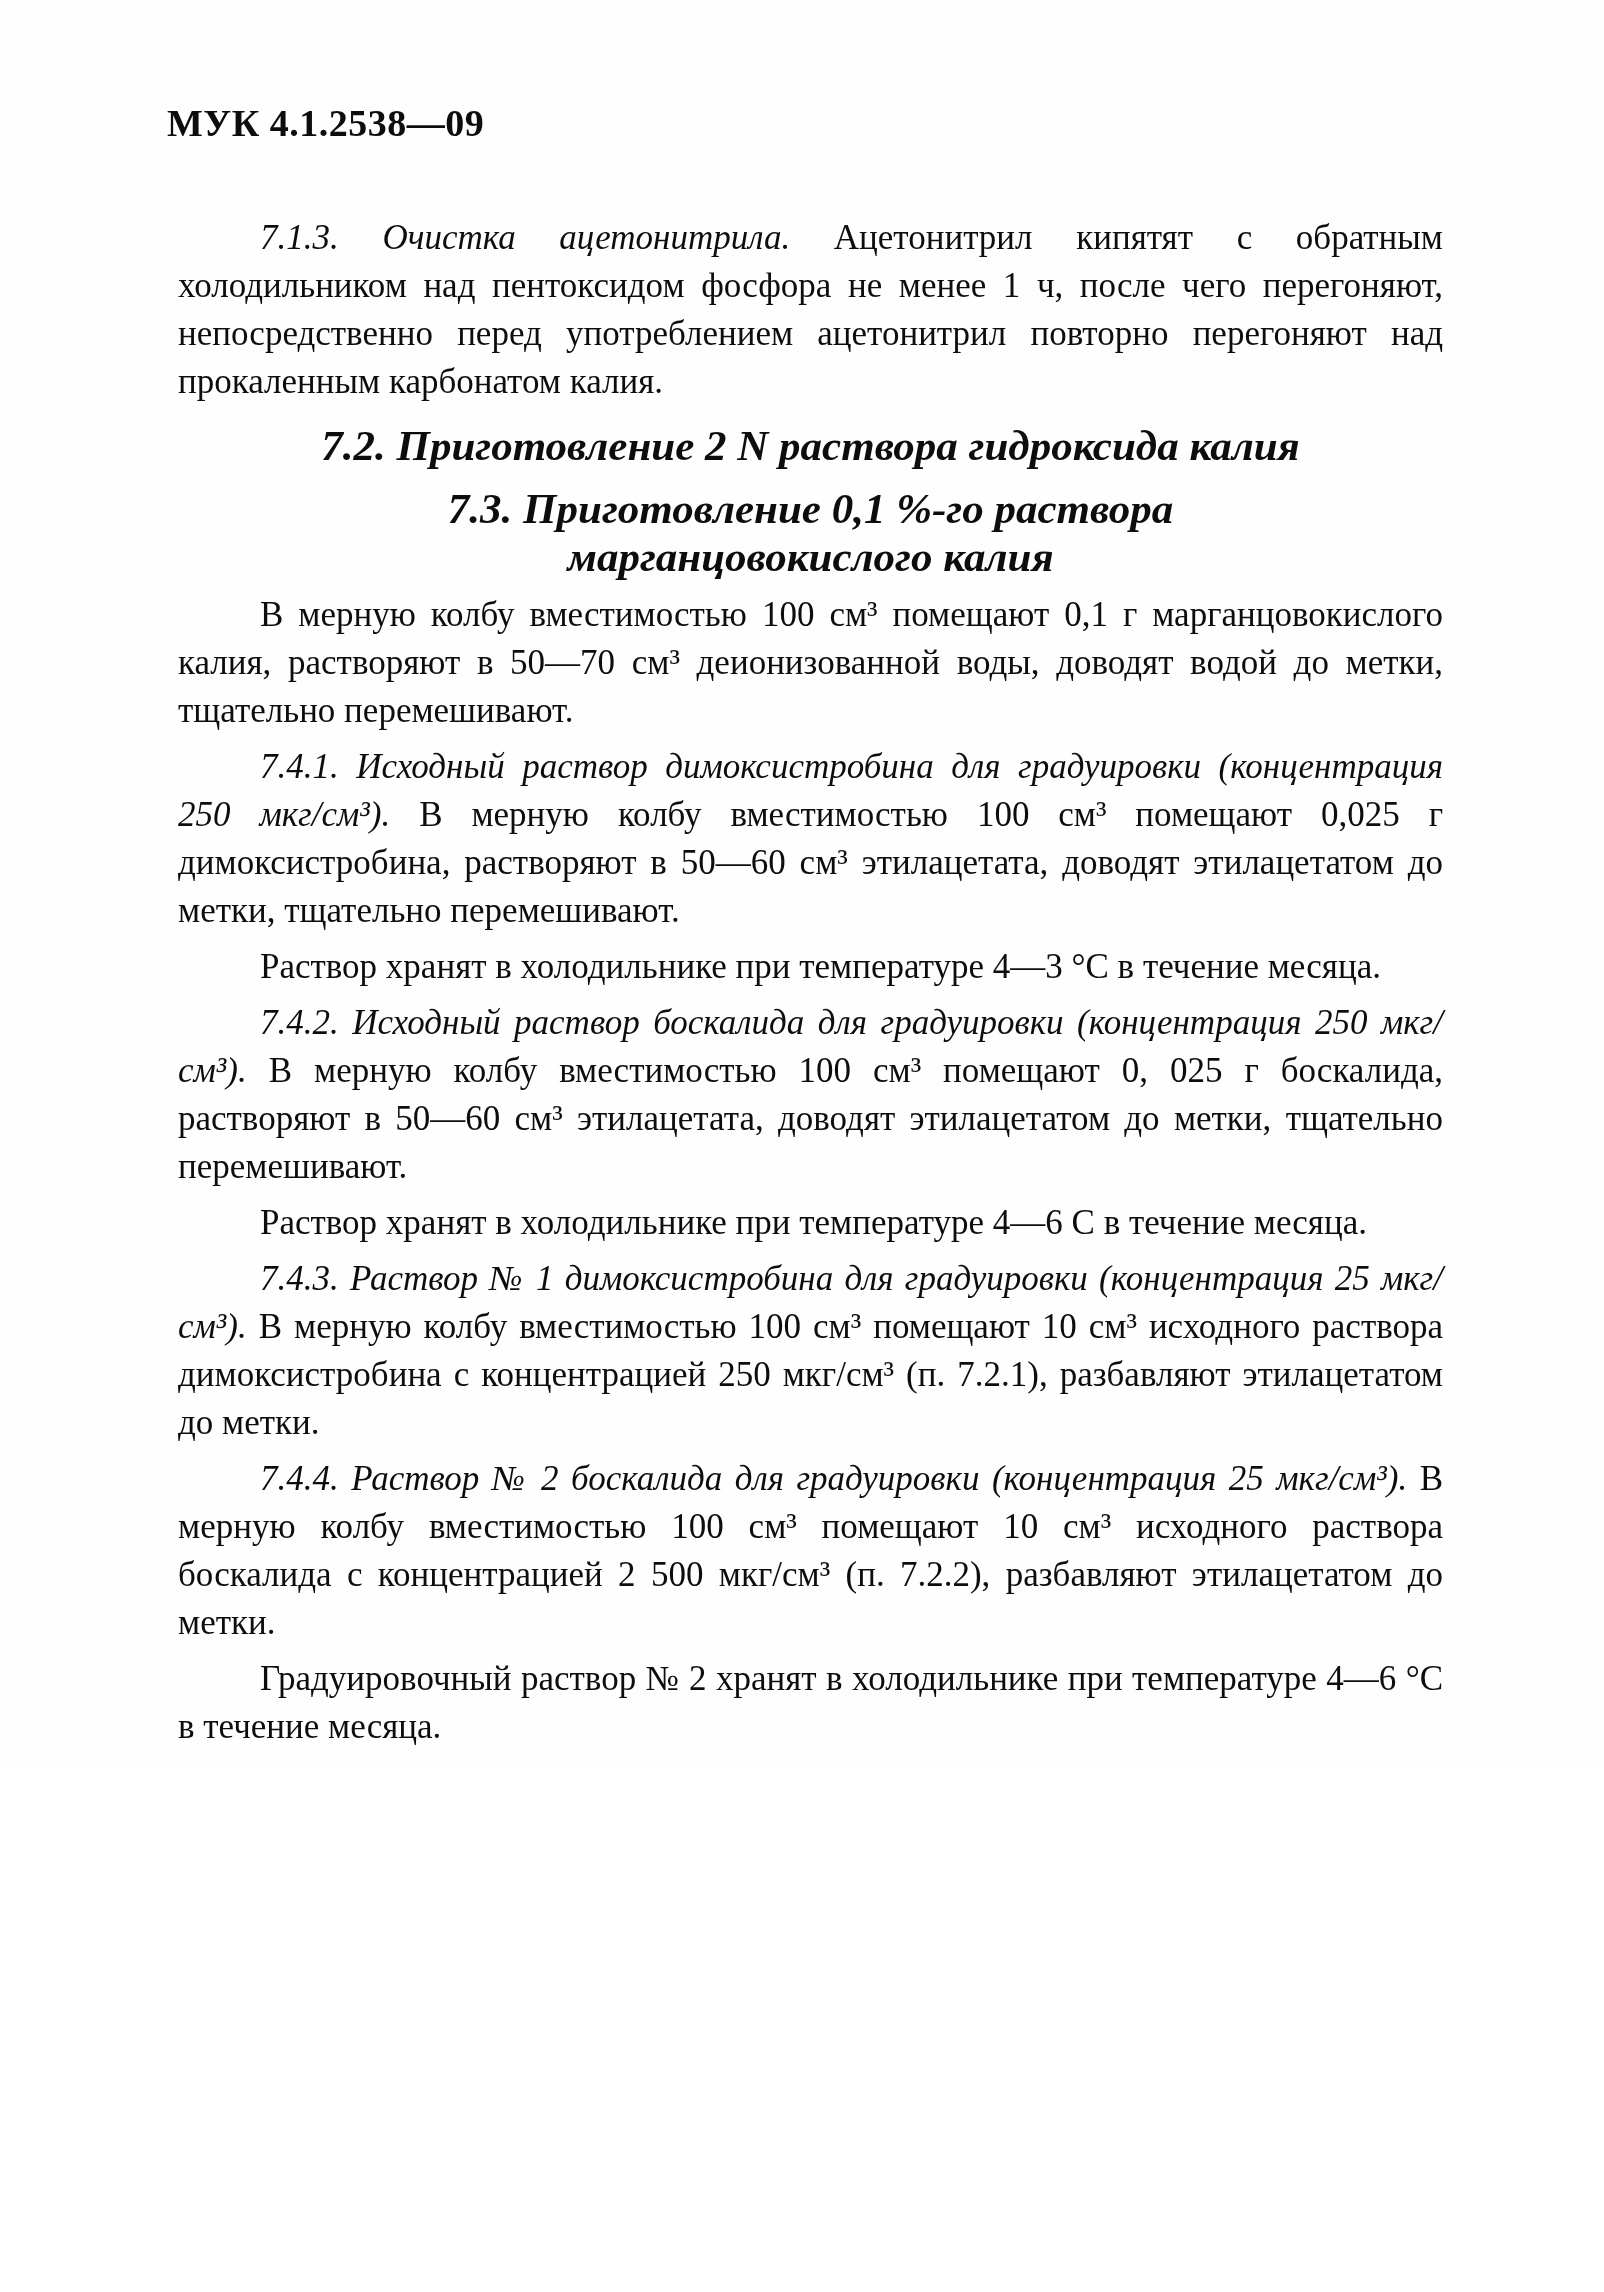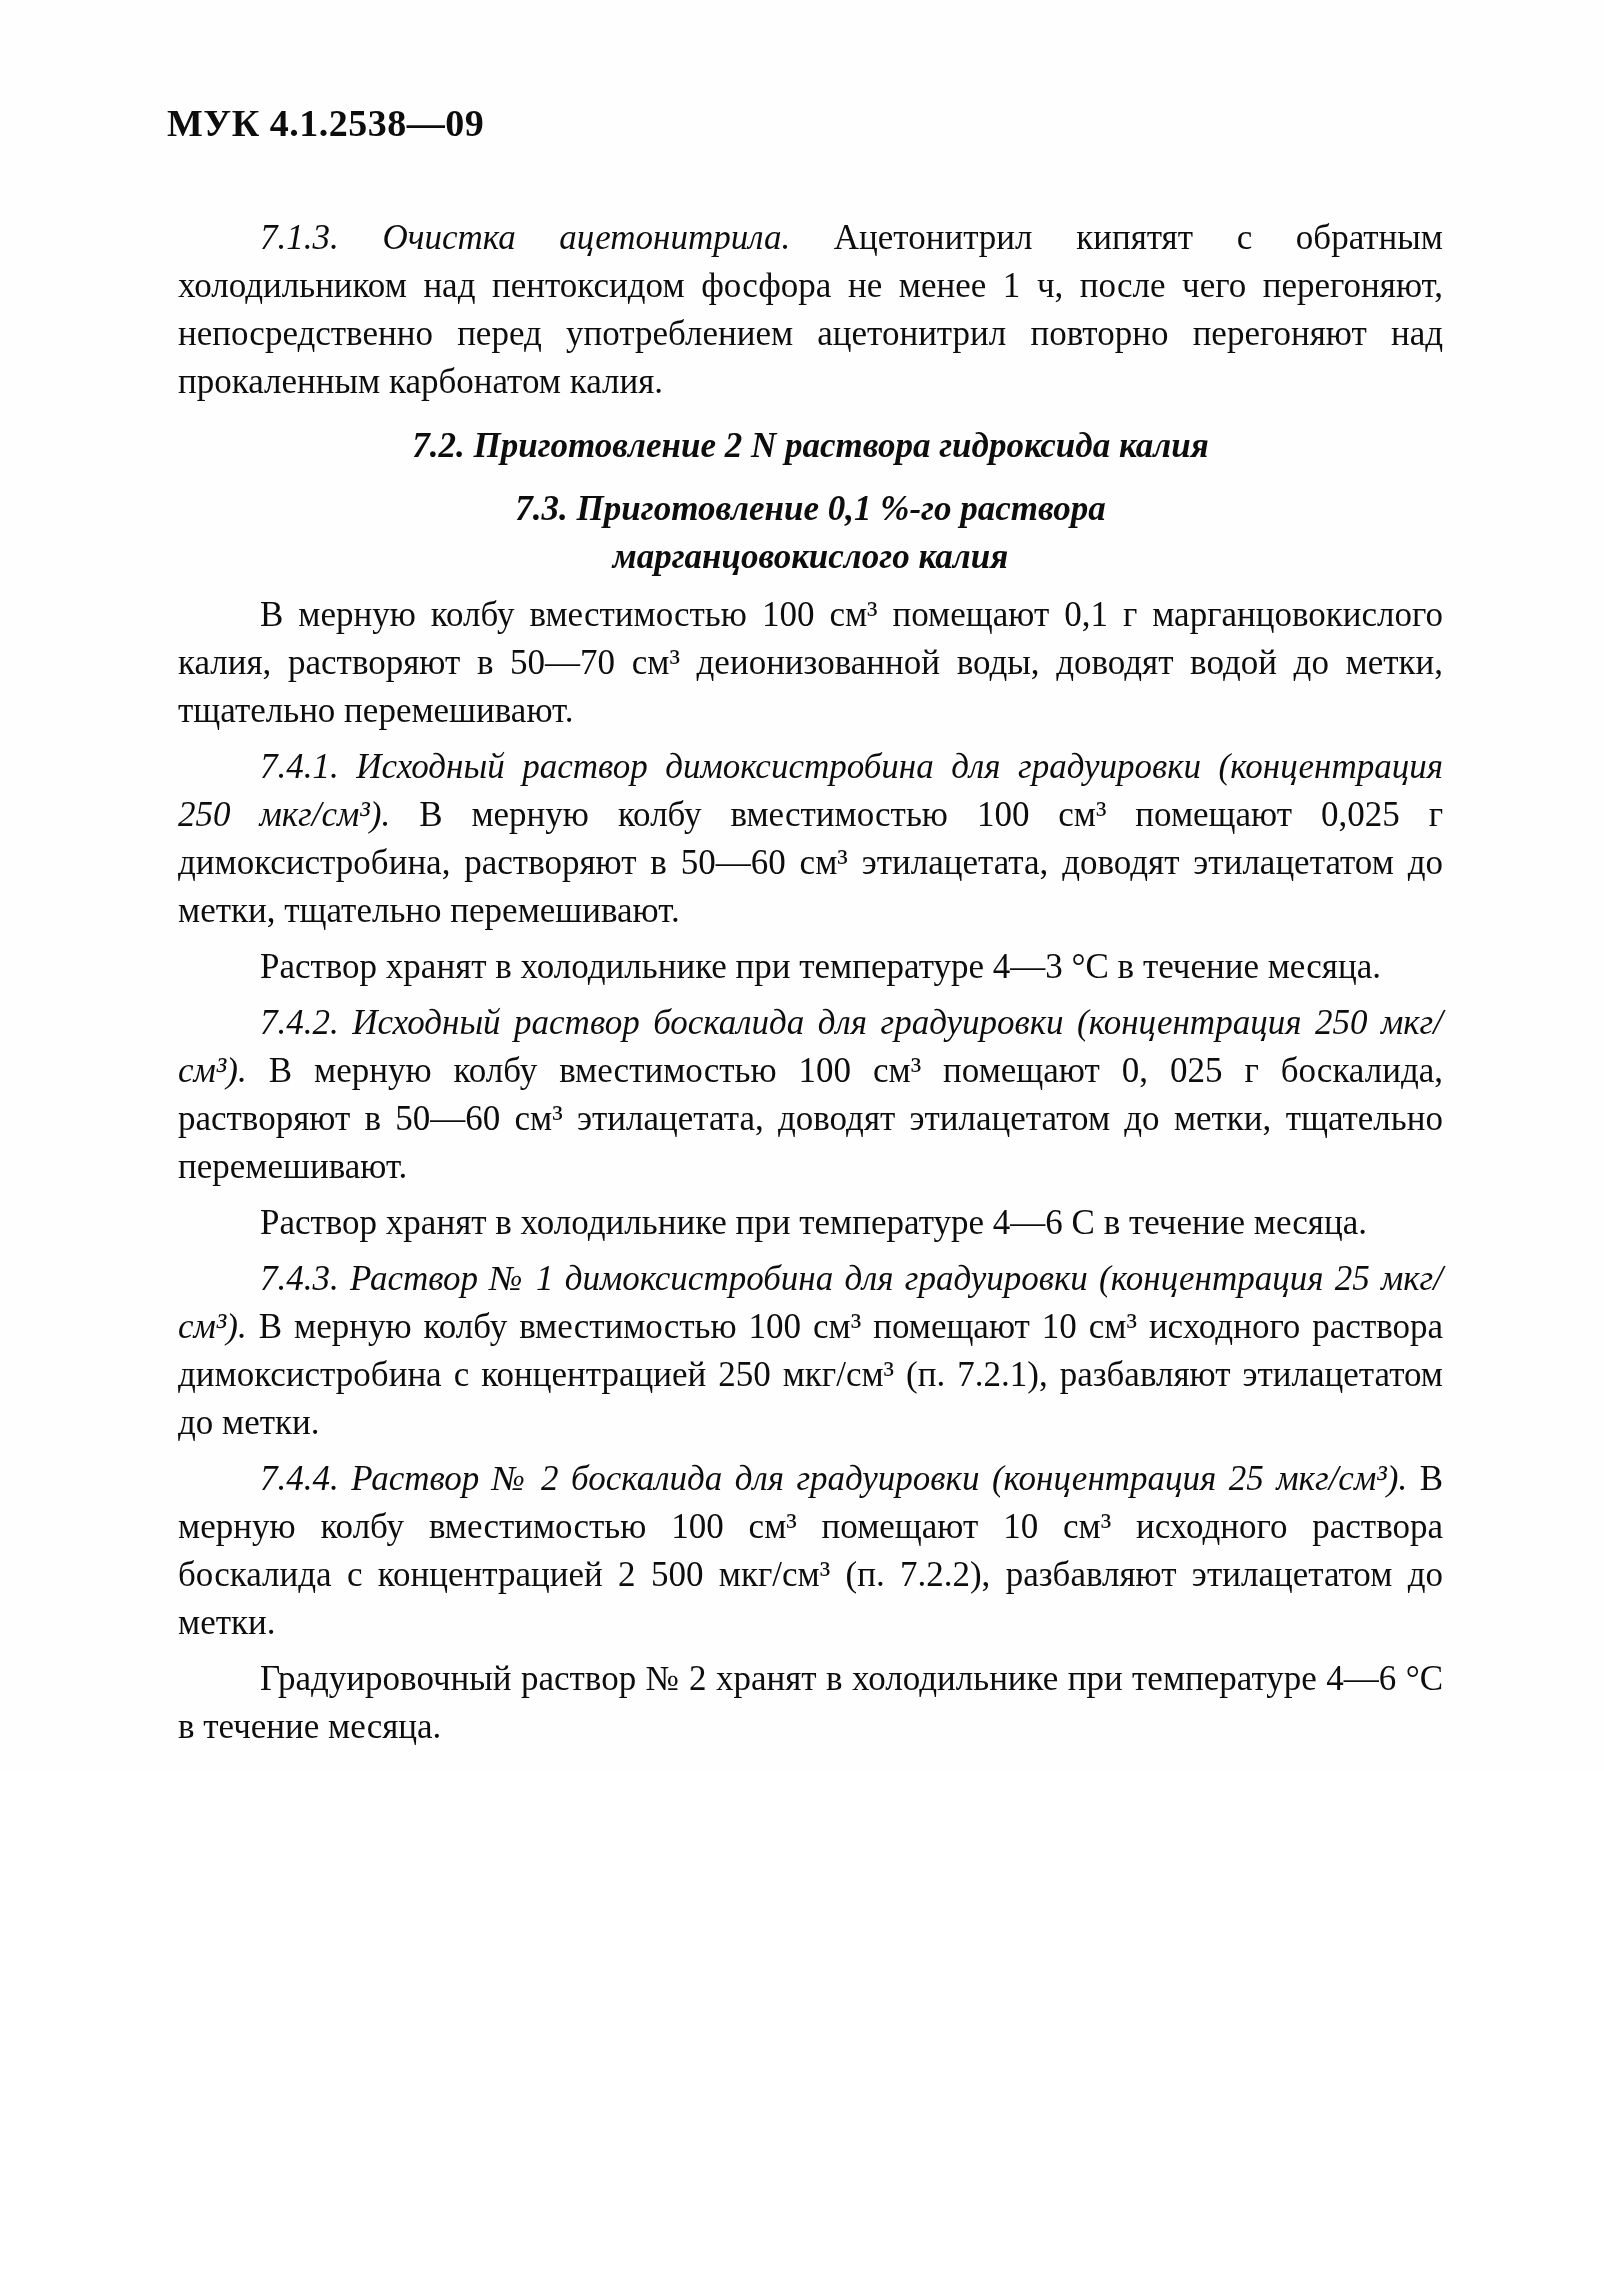--- a/index.html
+++ b/index.html
@@ -38,21 +38,21 @@
     text-align: justify;
     text-indent: 82px;
   }
   .lead {
     font-style: italic;
   }
   .b {
     font-weight: normal;
   }
   .section {
-    font-size: 35px;
+    font-size: 43px;
     line-height: 48px;
     font-weight: bold;
     font-style: italic;
     text-align: center;
     margin: 15.5px 0 9.7px 0;
   }
   .section .hline {
     display: block;
   }
   .page-number {

